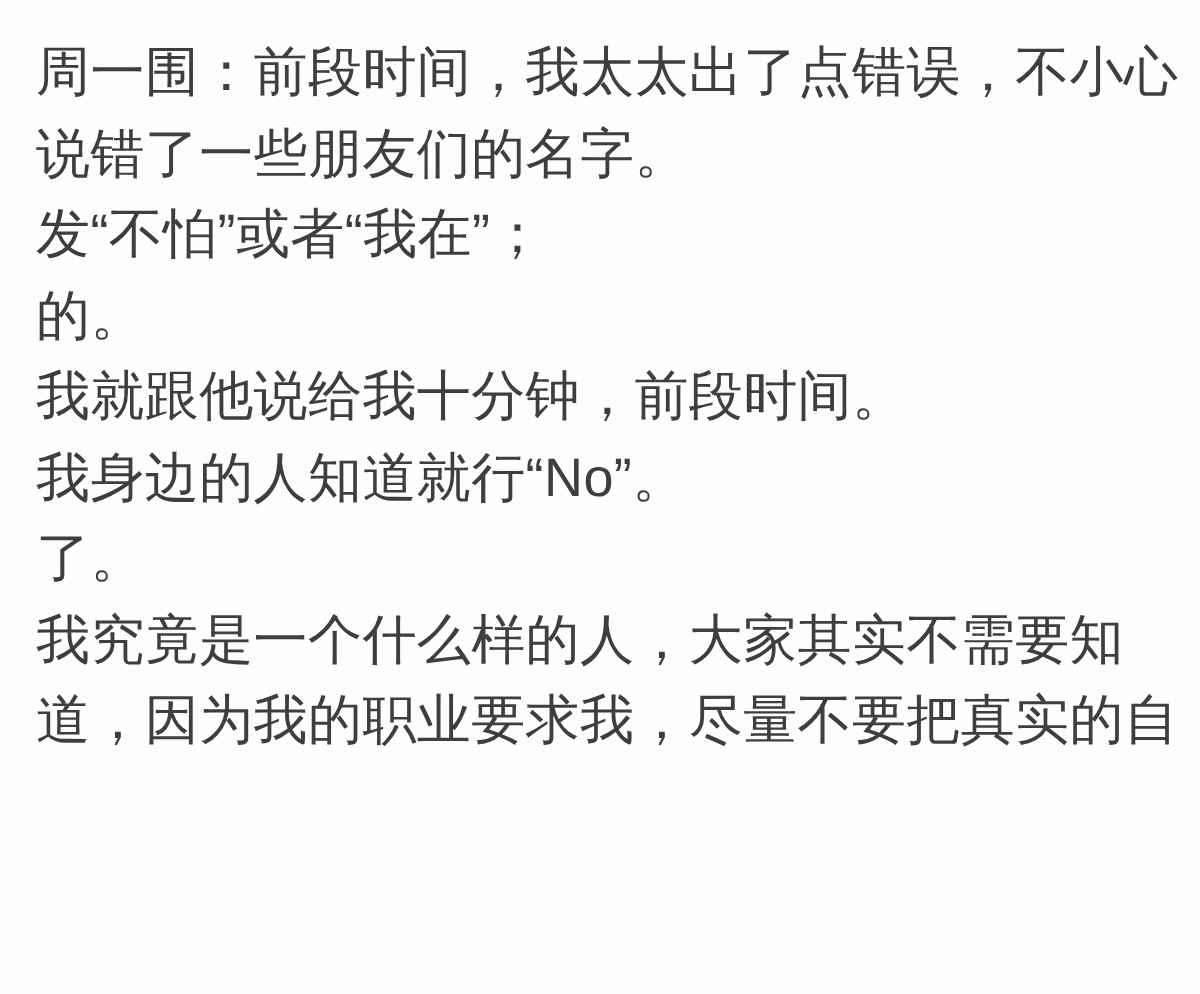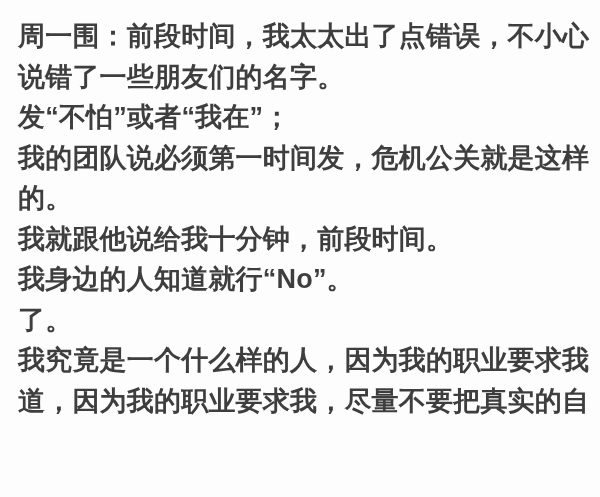--- a/index.html
+++ b/index.html
@@ -21,30 +21,29 @@
     overflow: hidden;
     background: #fdfdfd;
   }
   .text-line {
     font-family: "Liberation Sans", sans-serif;
     font-size: 27px;
     line-height: 40.5px;
     color: #3e3e3e;
     letter-spacing: 0.2px;
     white-space: nowrap;
-    font-weight: 700;
+    font-weight: 400;
   }
 </style>
 </head>
 <body>
 
 <div class="text-page">
   <div class="text-line">周一围：前段时间，我太太出了点错误，不小心</div>
   <div class="text-line">说错了一些朋友们的名字。</div>
   <div class="text-line">发“不怕”或者“我在”；</div>
-  <div class="text-line">我的团队说必须第一时间发，危机公关就是这样</div>
   <div class="text-line">的。</div>
   <div class="text-line">我就跟他说给我十分钟，前段时间。</div>
   <div class="text-line">我身边的人知道就行“No”。</div>
   <div class="text-line">了。</div>
-  <div class="text-line">我究竟是一个什么样的人，因为我的职业要求我</div>
+  <div class="text-line">我究竟是一个什么样的人，大家其实不需要知</div>
   <div class="text-line">道，因为我的职业要求我，尽量不要把真实的自</div>
 </div>
 
 </body></html>

